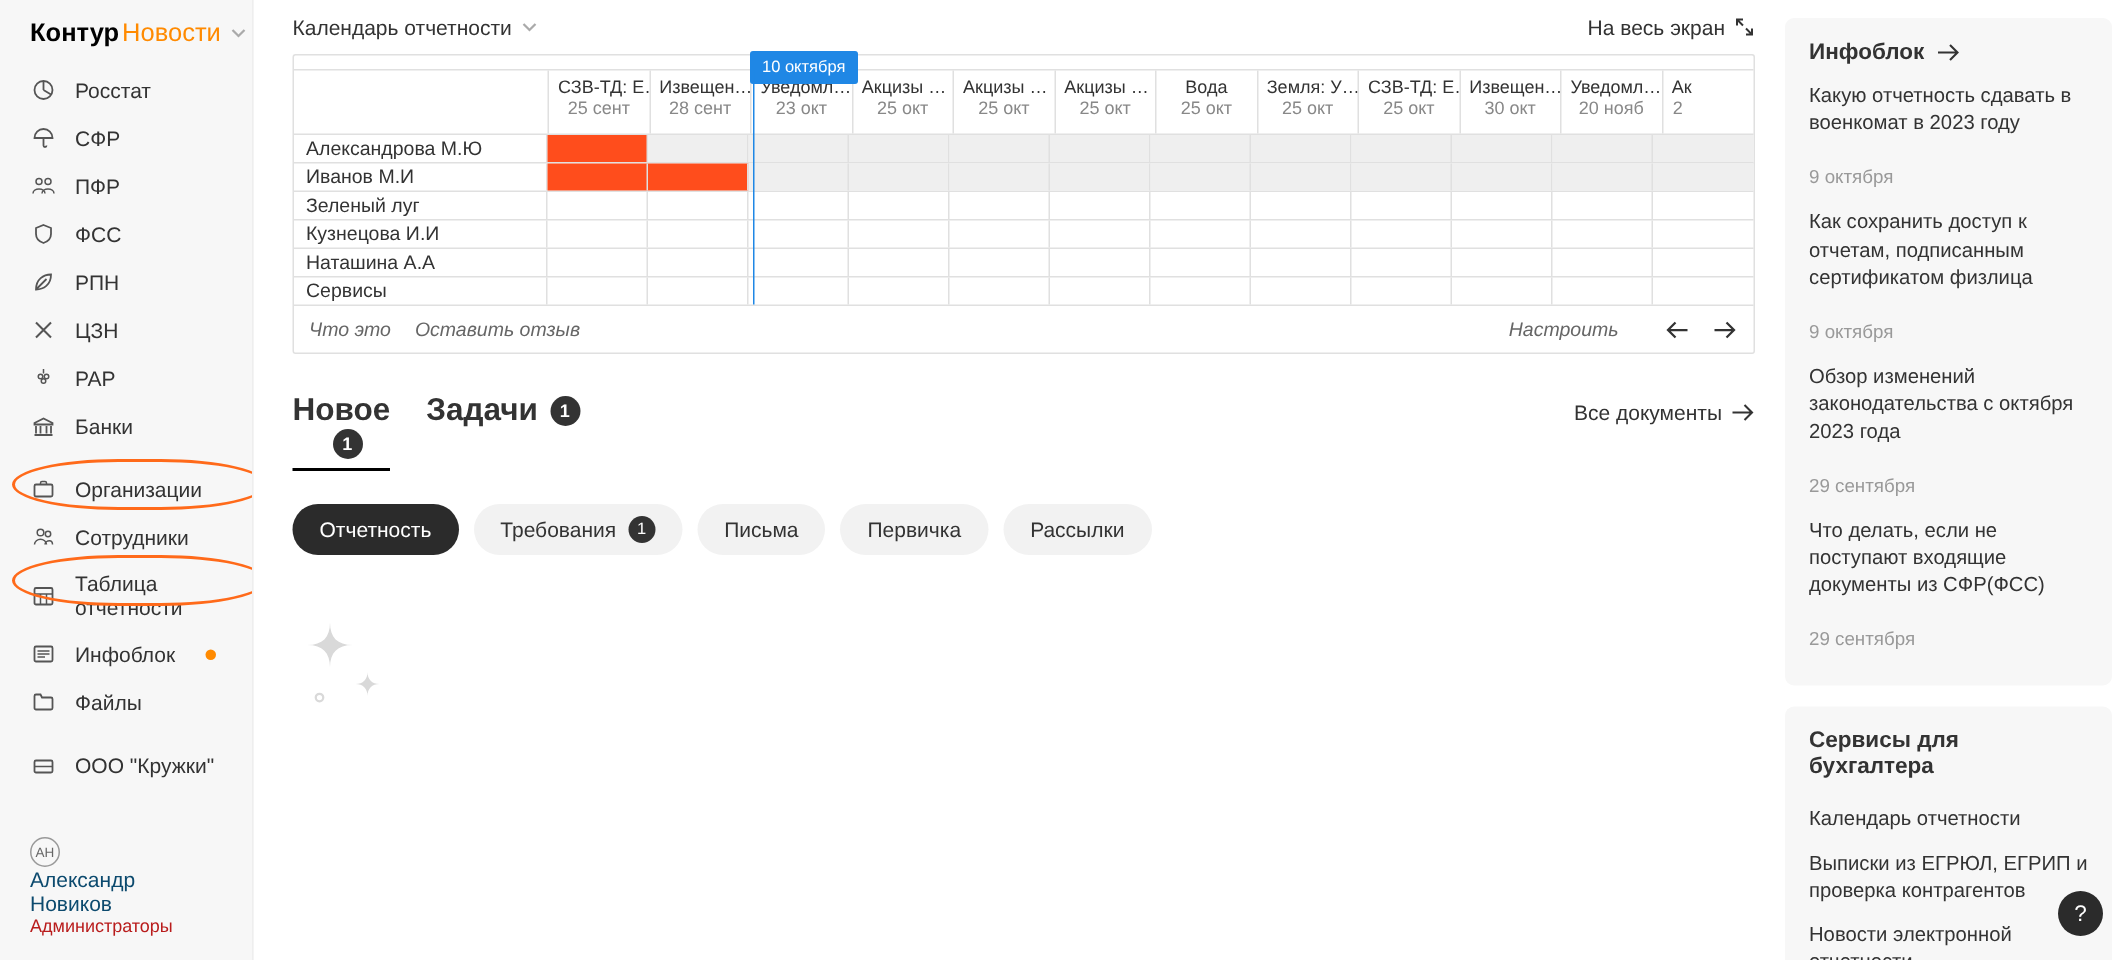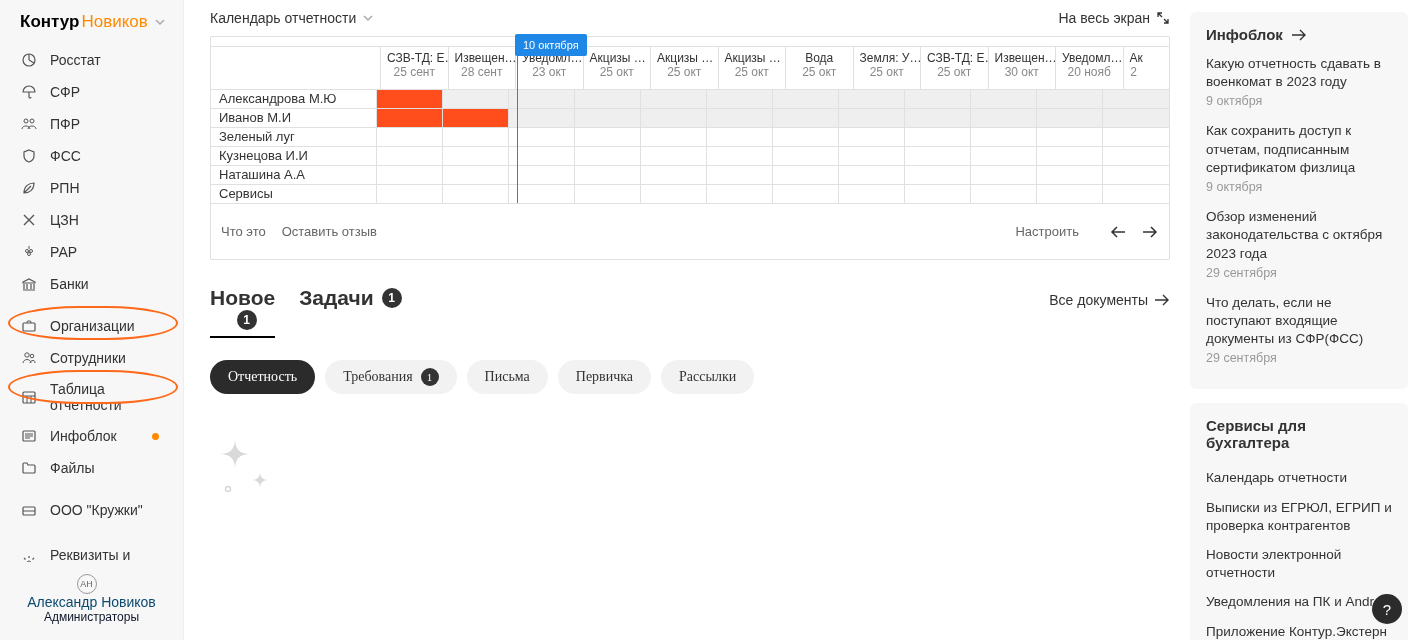--- a/index.html
+++ b/index.html
@@ -1,36 +1,36 @@
 <!DOCTYPE html>
 <html><head>
 <meta charset="utf-8">
 <style>
 * { margin: 0; padding: 0; box-sizing: border-box; }
 body { font-family: -apple-system, BlinkMacSystemFont, "Segoe UI", Arial, sans-serif; font-size: 14px; color: #333; background: #fff; width: 1418px; height: 640px; overflow: hidden; display: flex; }
 
-.sidebar { width: 184px; background: #f7f7f7; border-right: 1px solid #eee; display: flex; flex-direction: column; padding-top: 8px; position: relative; }
+.sidebar { width: 169px; background: #f7f7f7; border-right: 1px solid #eee; display: flex; flex-direction: column; padding-top: 8px; position: relative; }
 .logo { display: flex; align-items: center; padding: 4px 20px 12px; font-size: 17px; font-weight: 400; }
 .logo .k { font-weight: 600; color: #000; }
 .logo .e { color: #ff8a00; margin-left: 2px; }
 .logo .chev { margin-left: 6px; color: #aaa; }
 .nav { flex: 1; overflow-y: auto; }
 .nav-item { display: flex; align-items: center; padding: 7px 20px; cursor: pointer; position: relative; }
 .nav-item .ico { width: 18px; height: 18px; margin-right: 12px; display: flex; align-items: center; justify-content: center; color: #555; flex-shrink: 0; }
 .nav-item .lbl { color: #333; font-size: 14px; }
 .nav-item .dot { width: 7px; height: 7px; background: #ff8a00; border-radius: 50%; margin-left: auto; margin-right: 4px; }
 .circle-highlight { position: absolute; border: 2px solid #ff6a1a; border-radius: 50%/60%; pointer-events: none; }
 .circle1 { left: 8px; top: -4px; width: 170px; height: 34px; }
 .circle2 { left: 8px; top: -4px; width: 170px; height: 34px; }
 .nav-sep { height: 10px; }
-.user-block { padding: 10px 20px 16px; text-align: center; }
+.user-block { padding: 10px 20px 16px; }
 .user-avatar { display: inline-flex; align-items: center; justify-content: center; width: 20px; height: 20px; border: 1px solid #999; border-radius: 50%; font-size: 9px; color: #666; margin-right: 10px; vertical-align: top; margin-top: 2px; }
 .user-info { display: inline-block; vertical-align: top; }
 .user-name { font-size: 14px; color: #0c4a6e; }
-.user-role { font-size: 12px; color: #0f172a; }
+.user-role { font-size: 12px; color: #b91c1c; }
 
 .main { flex: 1; padding: 10px 0 0 0; display: flex; flex-direction: column; overflow: hidden; }
 .cal-header { display: flex; align-items: center; padding: 0 0 10px 0; }
 .cal-title { font-size: 14px; color: #333; display: flex; align-items: center; cursor: pointer; }
 .cal-title .chev { margin-left: 6px; color: #aaa; }
 .cal-full { margin-left: auto; font-size: 14px; color: #333; display: flex; align-items: center; cursor: pointer; }
 .cal-full .exp { margin-left: 6px; }
 
 .cal-wrap { border: 1px solid #e0e0e0; border-radius: 2px; background: #fff; }
 .date-marker-row { height: 10px; position: relative; border-bottom: 1px solid #e0e0e0; }
@@ -39,62 +39,62 @@
 .cal-head-cell:last-child { border-right: none; }
 .cal-sub { color: #888; font-size: 12px; }
 .cal-col { width: 67.5px; }
 .cal-col-last { width: 20px; }
 .cal-body-row { display: flex; height: 19px; border-top: 1px solid #e0e0e0; }
 .cal-body-row .name { width: 170px; padding: 1px 8px; font-size: 13px; border-right: 1px solid #e0e0e0; white-space: nowrap; overflow: hidden; }
 .cal-cell { width: 67.5px; border-right: 1px solid #e0e0e0; }
 .cal-cell:last-child { border-right: none; }
 .cal-cell.or { background: #ff4d1c; }
 .cal-cell.gr { background: #efefef; }
-.cal-foot { display: flex; align-items: flex-start; padding: 20px 10px; border-top: 1px solid #e0e0e0; font-size: 13px; color: #666; }
+.cal-foot { display: flex; align-items: flex-start; padding: 8px 10px; border-top: 1px solid #e0e0e0; font-size: 13px; color: #666; font-style: italic; }
 .cal-foot a { color: #666; margin-right: 16px; cursor: pointer; }
 .cal-foot .right { margin-left: auto; display: flex; align-items: center; gap: 14px; }
 .cal-foot .arrbtn { cursor: pointer; color: #333; font-size: 18px; }
 .v-line { position: absolute; top: 10px; bottom: 0; width: 1px; background: #1f87e5; }
 .cal-grid-wrap { position: relative; }
 
 .tabs-row { display: flex; align-items: baseline; margin-top: 26px; padding: 0 0 6px 0; }
 .tab { font-size: 21px; font-weight: 700; color: #333; margin-right: 24px; display: flex; align-items: center; cursor: pointer; }
 .tab .badge { display: inline-flex; align-items: center; justify-content: center; min-width: 20px; height: 20px; background: #333; color: #fff; border-radius: 50%; font-size: 12px; font-weight: 700; margin-left: 8px; }
 .tab.inactive { color: #333; }
 .tab.active { border-bottom: 2px solid #000; padding-bottom: 6px; flex-direction: column; }
 .all-docs { margin-left: auto; font-size: 14px; color: #333; display: flex; align-items: center; cursor: pointer; }
 
 .pills { display: flex; gap: 10px; margin-top: 16px; }
-.pill { padding: 8px 18px; border-radius: 20px; font-size: 14px; cursor: pointer; background: #f2f2f2; color: #333; display: flex; align-items: center; font-family: Liberation Serif, serif; }
+.pill { padding: 8px 18px; border-radius: 20px; font-size: 14px; cursor: pointer; background: #f2f2f2; color: #333; display: flex; align-items: center; }
 .pill.active { background: #2b2b2b; color: #fff; }
 .pill .badge { display: inline-flex; align-items: center; justify-content: center; min-width: 18px; height: 18px; background: #333; color: #fff; border-radius: 50%; font-size: 11px; margin-left: 8px; }
 
 .empty { text-align: center; padding: 40px 0 20px; color: #888; }
 .empty svg { color: #c9c9c9; }
 .empty-text { margin-top: 14px; font-size: 14px; color: #888; }
 
 .right-col { width: 228px; padding: 12px 0 0 0; display: flex; flex-direction: column; gap: 14px; }
 .card { background: #f7f7f7; border-radius: 6px; padding: 14px 16px 10px; margin: 0 10px 0 0; }
 .card-title { font-size: 15px; font-weight: 700; color: #333; display: flex; align-items: center; margin-bottom: 12px; }
 .card-title .arr { margin-left: 8px; }
 .news-item { margin-bottom: 14px; cursor: pointer; }
 .news-item .t { font-size: 13.5px; color: #333; line-height: 1.35; }
-.news-item .d { font-size: 12.5px; color: #999; margin-top: 3px; }
+.news-item .d { font-size: 12.5px; color: #999; margin-top: 20px; }
 .svc-item { font-size: 13.5px; color: #333; padding: 6px 0; cursor: pointer; line-height: 1.3; }
 .help-btn { position: fixed; right: 16px; bottom: 16px; width: 30px; height: 30px; background: #2b2b2b; color: #fff; border-radius: 50%; display: flex; align-items: center; justify-content: center; font-size: 15px; cursor: pointer; }
 .main-inner { padding: 0 20px 0 0; }
 svg { display: block; }
 </style>
 </head>
 <body>
 
 <div class="sidebar">
   <div class="logo">
     <span class="k">Контур</span>
-    <span class="e">Новиков</span>
+    <span class="e">Новости</span>
     <span class="chev">
       <svg width="12" height="12" viewBox="0 0 12 12">
           <path d="M2 4l4 4 4-4" stroke="currentColor" stroke-width="1.5" fill="none"></path>
         </svg>
     </span>
   </div>
   <div class="nav">
     <div class="nav-item">
       <span class="ico">
           <svg width="16" height="16" viewBox="0 0 16 16">

